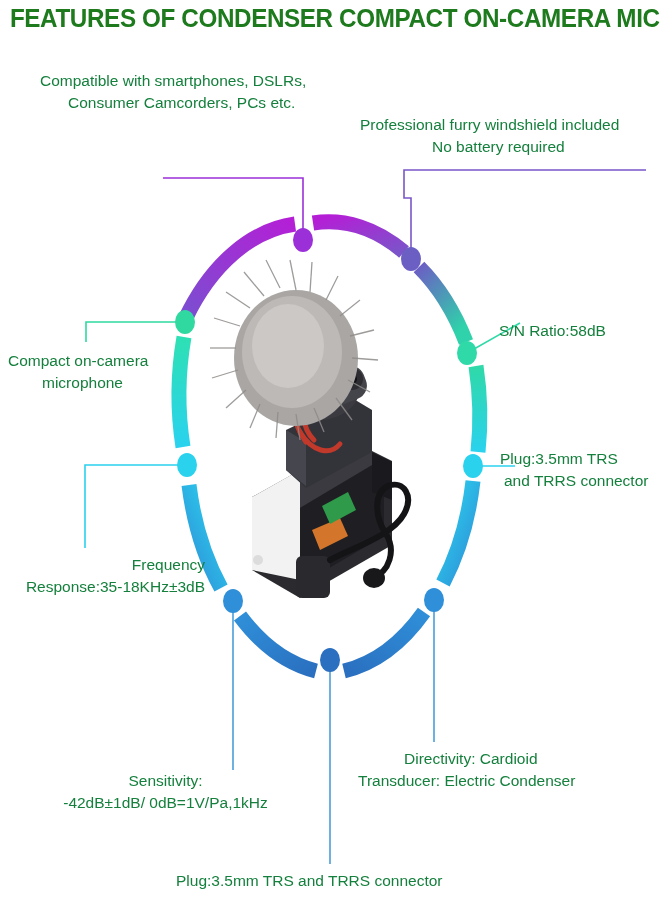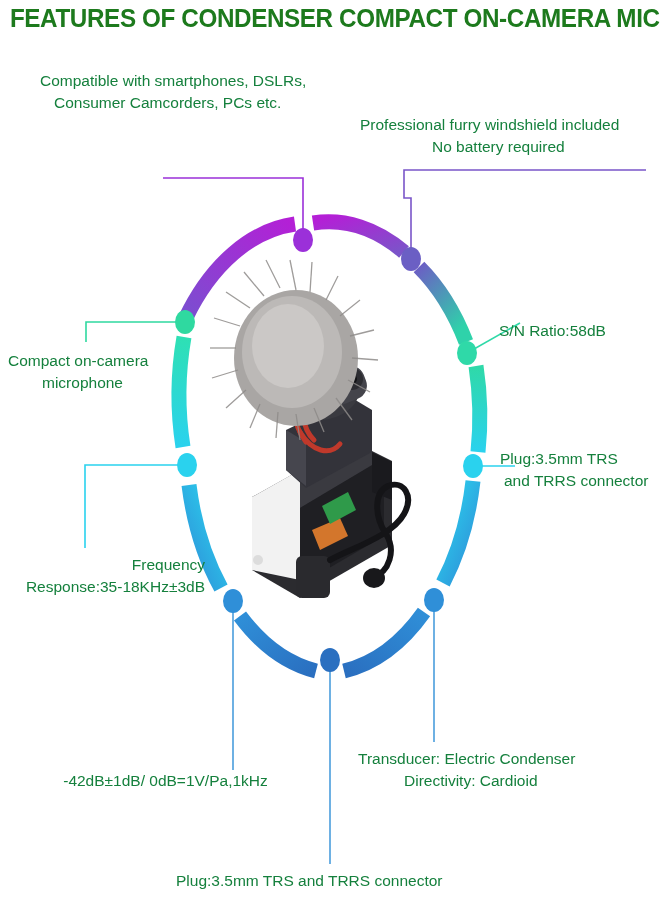--- a/index.html
+++ b/index.html
@@ -31,21 +31,21 @@
   .ann{
     position:absolute;
     color:#15803d;
     font-family:"Liberation Sans","DejaVu Sans",sans-serif;
     font-size:15.5px;
     line-height:22px;
     white-space:nowrap;
   }
   .ann .l{display:block;}
   .a-compat{left:40px;top:70px;text-align:left;}
-  .a-compat .l2{margin-left:14px;}
+  .a-compat .l2{margin-left:28px;}
   .a-batt{left:360px;top:114px;text-align:left;}
   .a-batt .l1{margin-left:72px;}
   .a-snr{left:499px;top:300px;margin-top:20px;}
   .a-plugr{left:500px;top:448px;}
   .a-plugr .l2{margin-left:4px;}
   .a-compact{left:8px;top:350px;}
   .a-compact .l2{margin-left:34px;}
   .a-freq{left:0px;top:554px;width:205px;text-align:right;}
   .a-sens{left:18px;top:770px;width:295px;text-align:center;}
   .a-trans{left:358px;top:748px;}
@@ -239,25 +239,26 @@
     <span class="l l1">Compact on-camera</span>
     <span class="l l2">microphone</span>
   </div>
 
   <div class="ann a-freq">
     <span class="l l1">Frequency</span>
     <span class="l l2">Response:35-18KHz±3dB</span>
   </div>
 
   <div class="ann a-sens">
+    <span class="l l1">Sensitivity:</span>
     <span class="l l2">-42dB±1dB/  0dB=1V/Pa,1kHz</span>
   </div>
 
   <div class="ann a-trans">
+    <span class="l l2">Directivity: Cardioid</span>
     <span class="l l1">Transducer: Electric  Condenser</span>
-    <span class="l l2">Directivity: Cardioid</span>
   </div>
 
   <div class="ann a-plugb">
     <span class="l l1">Plug:3.5mm  TRS  and  TRRS  connector</span>
   </div>
 
 </div>
 
 </body></html>

